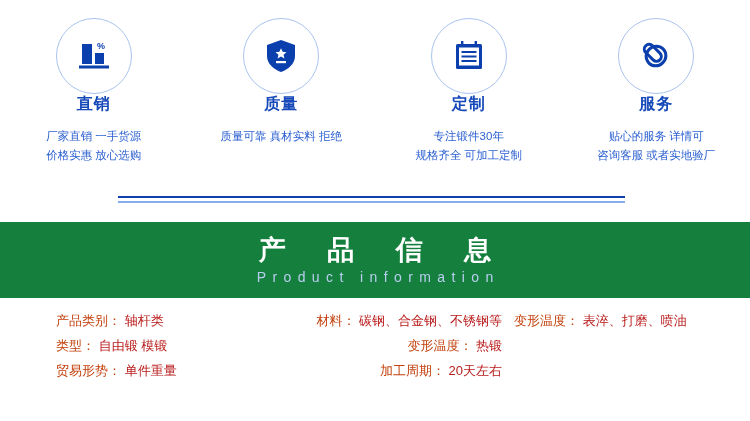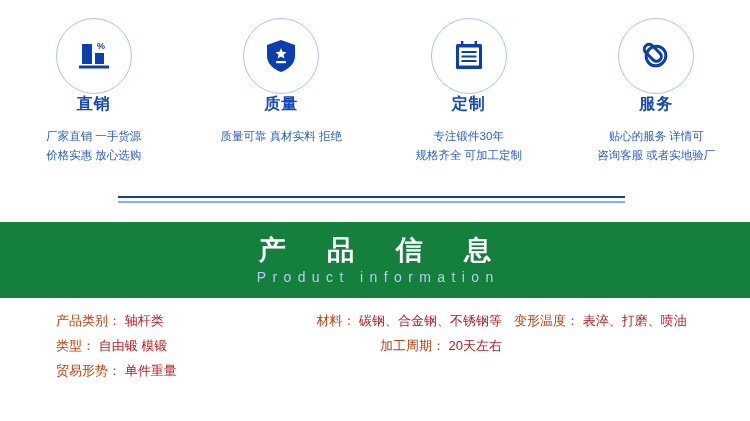--- a/index.html
+++ b/index.html
@@ -194,20 +194,24 @@
         <span class="spec-v">单件重量</span>
       </div>
     </div>
 
     <div class="spec-col c2">
       <div class="spec-row">
         <span class="spec-k">材料：</span>
         <span class="spec-v">碳钢、合金钢、不锈钢等</span>
       </div>
       <div class="spec-row">
+        <span class="spec-k">变形温度：</span>
+        <span class="spec-v">热锻</span>
+      </div>
+      <div class="spec-row">
         <span class="spec-k">加工周期：</span>
         <span class="spec-v">20天左右</span>
       </div>
     </div>
 
     <div class="spec-col c3">
       <div class="spec-row">
         <span class="spec-k">变形温度：</span>
         <span class="spec-v">表淬、打磨、喷油</span>
       </div>

